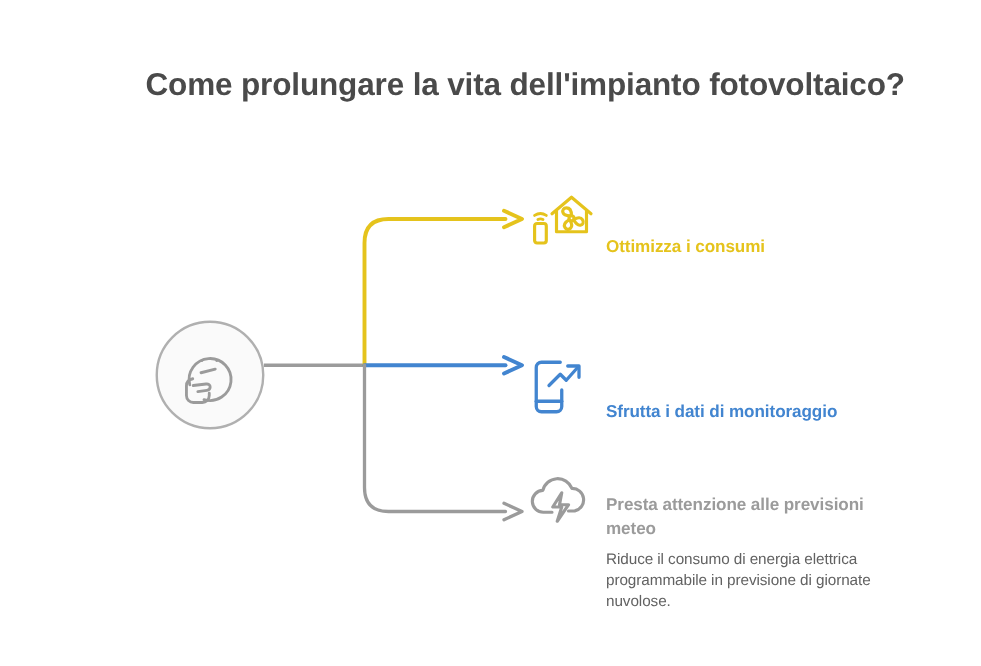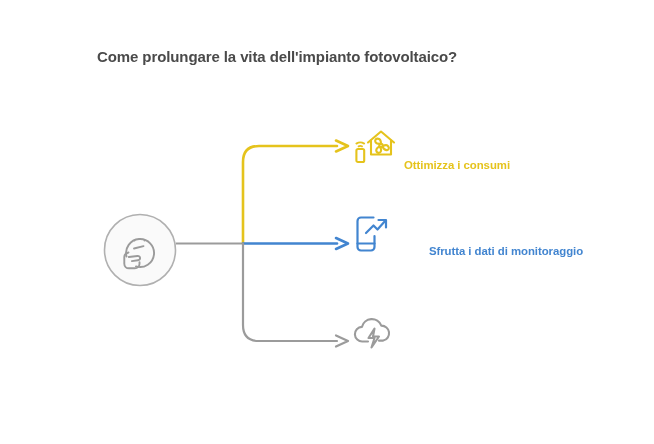--- a/index.html
+++ b/index.html
@@ -13,21 +13,21 @@
     font-family: "Liberation Sans", sans-serif;
     overflow: hidden;
     position: relative;
   }
 
   #page-title {
     position: absolute;
     left: 97px;
     top: 44px;
     width: 520px;
-    font-size: 15px;
+    font-size: 21px;
     font-weight: bold;
     color: #4a4a4a;
     letter-spacing: -0.1px;
     line-height: 26px;
   }
 
   
   #diagram-svg {
     position: absolute;
     left: 0;
@@ -62,21 +62,21 @@
   }
   .branch-body {
     font-size: 10.2px;
     line-height: 14.2px;
     color: #5b5b5b;
     margin: 0;
     letter-spacing: -0.05px;
   }
 
   #branch-consumi        { top: 126px; }
-  #branch-monitoraggio   { top: 212px; text-align: center; }
+  #branch-monitoraggio   { top: 236px; }
   #branch-meteo          { top: 298px; }
 
   #branch-consumi      .branch-heading { color: #e5c31c; }
   #branch-monitoraggio .branch-heading { color: #4285d0; }
   #branch-meteo        .branch-heading { color: #9b9b9b; }
 
   #branch-meteo .branch-body { color: #626262; }
 
   #branch-meteo .branch-icon { top: 14px; }
 </style>
@@ -157,13 +157,17 @@
   </div>
 </div>
 
 <div class="branch" id="branch-meteo">
   <svg class="branch-icon" viewBox="0 0 44 46" xmlns="http://www.w3.org/2000/svg">
     <g fill="none" stroke="#9b9b9b" stroke-width="2.1" stroke-linecap="round" stroke-linejoin="round">
       <path d="M16 29.5 H10.5 a7.3 7.3 0 0 1 -0.6 -14.6 a10.2 10.2 0 0 1 19.4 -1.3 a7.6 7.6 0 0 1 1.9 15.0 a7.6 7.6 0 0 1 -0.9 0.05 H27"></path>
       <path d="M22.5 16.5 L16.5 26 H22.5 L19.5 35.5 L27 24.5 H21 Z"></path>
     </g>
   </svg>
+  <div class="branch-text">
+    <div class="branch-heading">Presta attenzione alle previsioni meteo</div>
+    <div class="branch-body">Riduce il consumo di energia elettrica programmabile in previsione di giornate nuvolose.</div>
+  </div>
 </div>
 
 </body></html>

